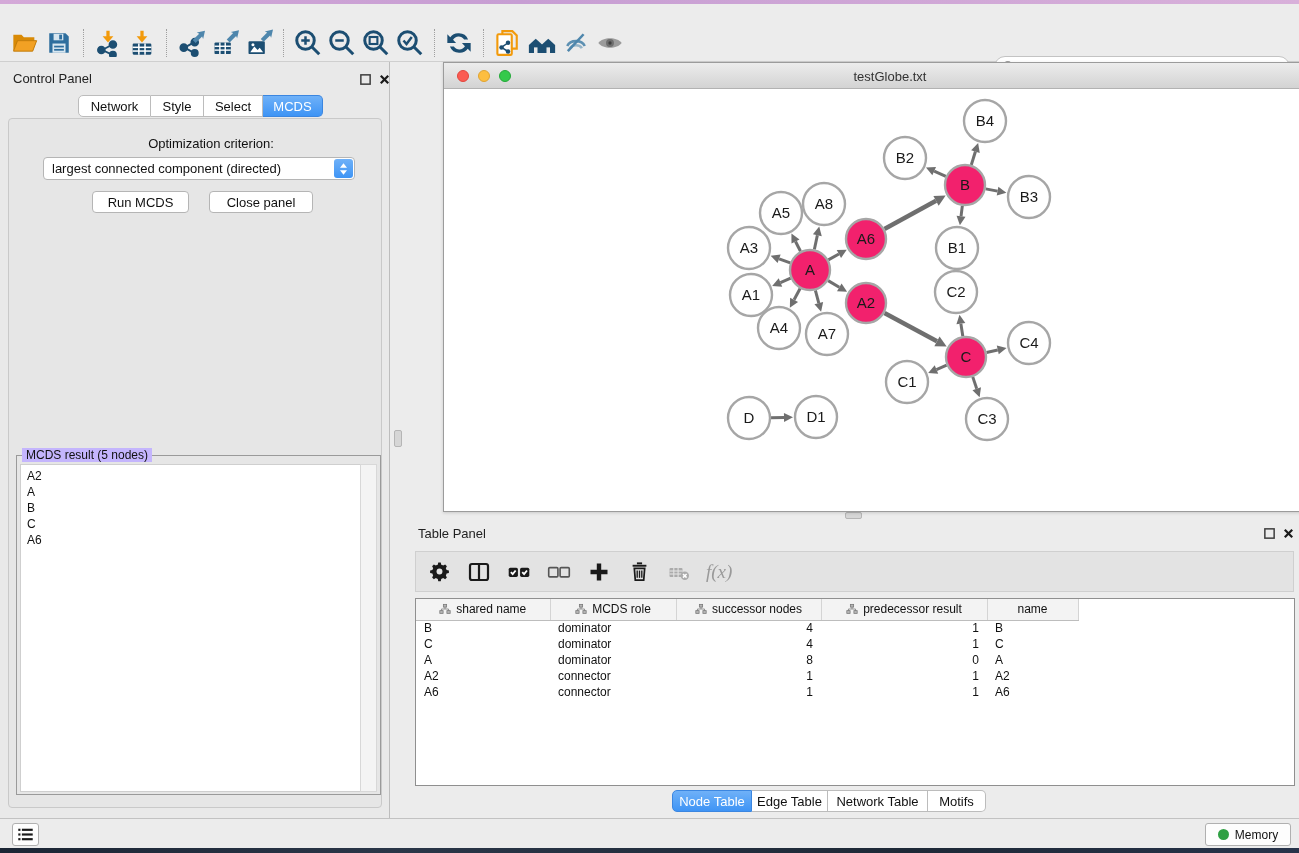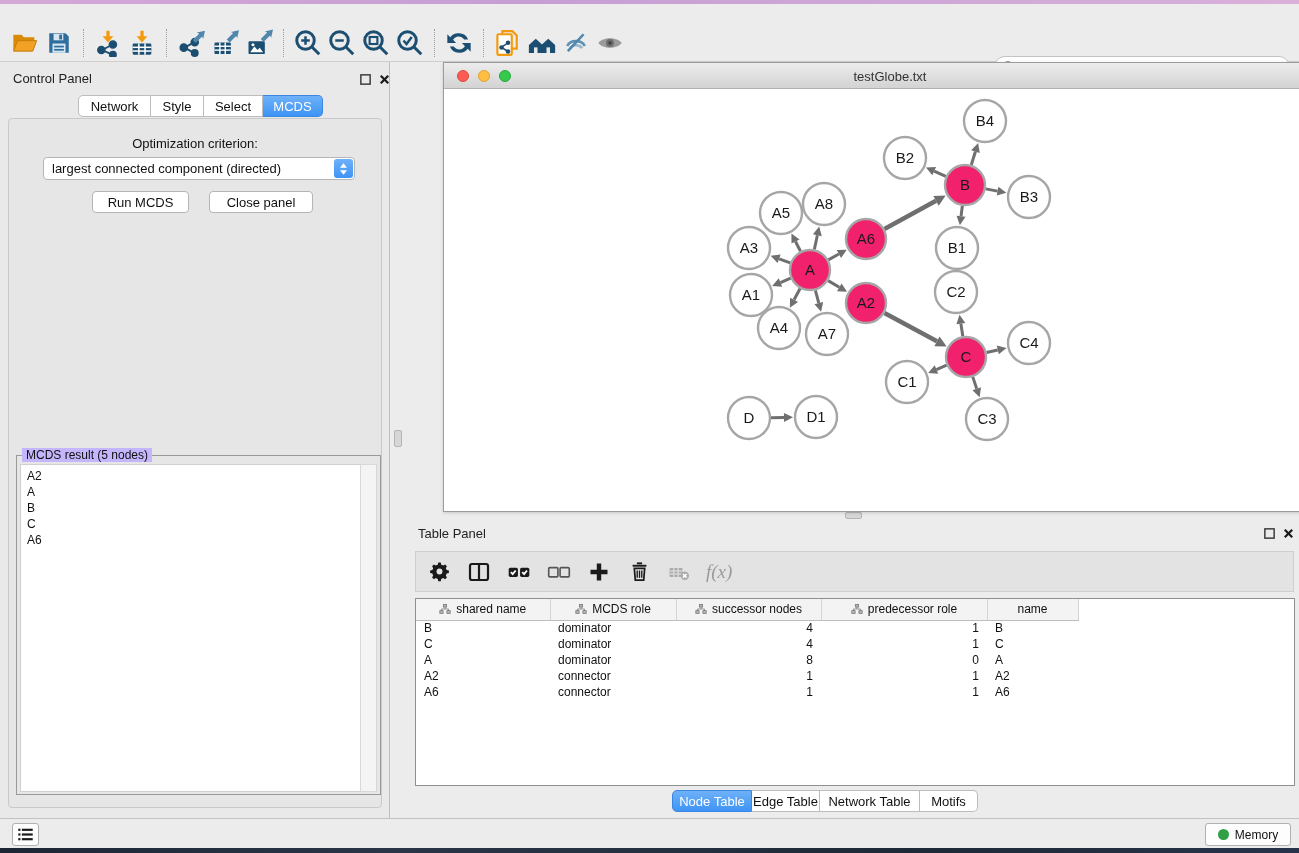--- a/index.html
+++ b/index.html
@@ -26,21 +26,21 @@
   
   #control-panel { left:0; top:62px; width:390px; height:756px; background:#e9e9e9; border-right:1px solid #bdbdbd; }
   #cp-title { position:absolute; left:13px; top:9px; font-size:13px; color:#222; }
   .panel-btn-ic { position:absolute; top:11px; width:13px; height:13px; }
   .seg { position:absolute; display:flex; height:22px; }
   .seg .tab { background:#fff; border:1px solid #bcbcbc; border-left:none; font-size:13px; color:#111; display:flex; align-items:center; justify-content:center; cursor:default; }
   .seg .tab:first-child { border-left:1px solid #bcbcbc; border-radius:5px 0 0 5px; }
   .seg .tab:last-child { border-radius:0 5px 5px 0; }
   .seg .tab.active { background:linear-gradient(#6fb1f8,#3e94f5); border-color:#3b86e0; color:#fff; }
   #cp-content { position:absolute; left:8px; top:56px; width:374px; height:690px; background:#e6e6e6; border:1px solid #c9c9c9; border-radius:4px; }
-  #opt-label { position:absolute; left:0; top:74px; width:390px; text-align:center; font-size:13px; color:#111; }
+  #opt-label { position:absolute; left:16px; top:74px; width:390px; text-align:center; font-size:13px; color:#111; }
   #criterion-select { position:absolute; left:43px; top:95px; width:312px; height:23px; background:#fff; border:1px solid #b5b5b5; border-radius:4px; font-size:13px; color:#111; display:flex; align-items:center; padding-left:8px; }
   #criterion-stepper { position:absolute; right:1px; top:1px; width:19px; height:19px; border-radius:3px; background:linear-gradient(#6fb1f8,#3e94f5); display:flex; align-items:center; justify-content:center; }
   .cp-btn { position:absolute; top:129px; height:22px; background:#fff; border:1px solid #b5b5b5; border-radius:4px; font-size:13px; color:#111; display:flex; align-items:center; justify-content:center; }
   #mcds-fieldset { position:absolute; left:16px; top:393px; width:365px; height:340px; border:1px solid #9a9a9a; }
   #mcds-legend { position:absolute; left:5px; top:-8px; background:#c4b5fd; padding:0 4px; font-size:12px; color:#111; }
   #mcds-list { position:absolute; left:3px; top:8px; width:342px; height:328px; background:#fff; border:1px solid #cfcfcf; overflow:hidden; padding:3px 0 0 6px; }
   #mcds-scroll { position:absolute; right:3px; top:8px; width:17px; height:328px; background:#f4f4f4; border:1px solid #d8d8d8; }
   .mcds-item { font-size:12px; line-height:16px; color:#111; }
 
   
@@ -592,21 +592,21 @@
             <th>
                 <span class="th-inner">
                   <svg width="12" height="12" viewBox="0 0 22 20">
                     <g fill="#b5b5b5" stroke="#777" stroke-width="1.4">
                       <rect x="8" y="1.5" width="6" height="5"></rect>
                       <rect x="1.5" y="13" width="6" height="5"></rect>
                       <rect x="14.5" y="13" width="6" height="5"></rect>
                     </g>
                     <path d="M11 6.5v3.5M4.5 13v-3h13v3" fill="none" stroke="#777" stroke-width="1.4"></path>
                   </svg>
-                  <span>predecessor role</span>
+                  <span>predecessor result</span>
                 </span>
               </th>
             <th>
                 <span class="th-inner">
                   <span>name</span>
                 </span>
               </th>
             <th class="filler"></th>
           </tr>
         </thead>
@@ -650,21 +650,21 @@
               <td class="num">1</td>
               <td>A6</td>
               <td></td>
             </tr>
         </tbody>
       </table>
     </div>
 
     <div class="seg abs" id="tp-tabs">
       <div class="tab active" style="width:80px;">Node Table</div>
-      <div class="tab" style="width:68px;">Edge Table</div>
+      <div class="tab" style="width:76px;">Edge Table</div>
       <div class="tab" style="width:100px;">Network Table</div>
       <div class="tab" style="width:58px;">Motifs</div>
     </div>
   </div>
 
   <div id="status-bar" class="abs">
     <div id="list-btn">
       <svg width="15" height="13" viewBox="0 0 20 18">
           <g fill="#1a1a1a">
             <rect x="0" y="1" width="3" height="3"></rect>

